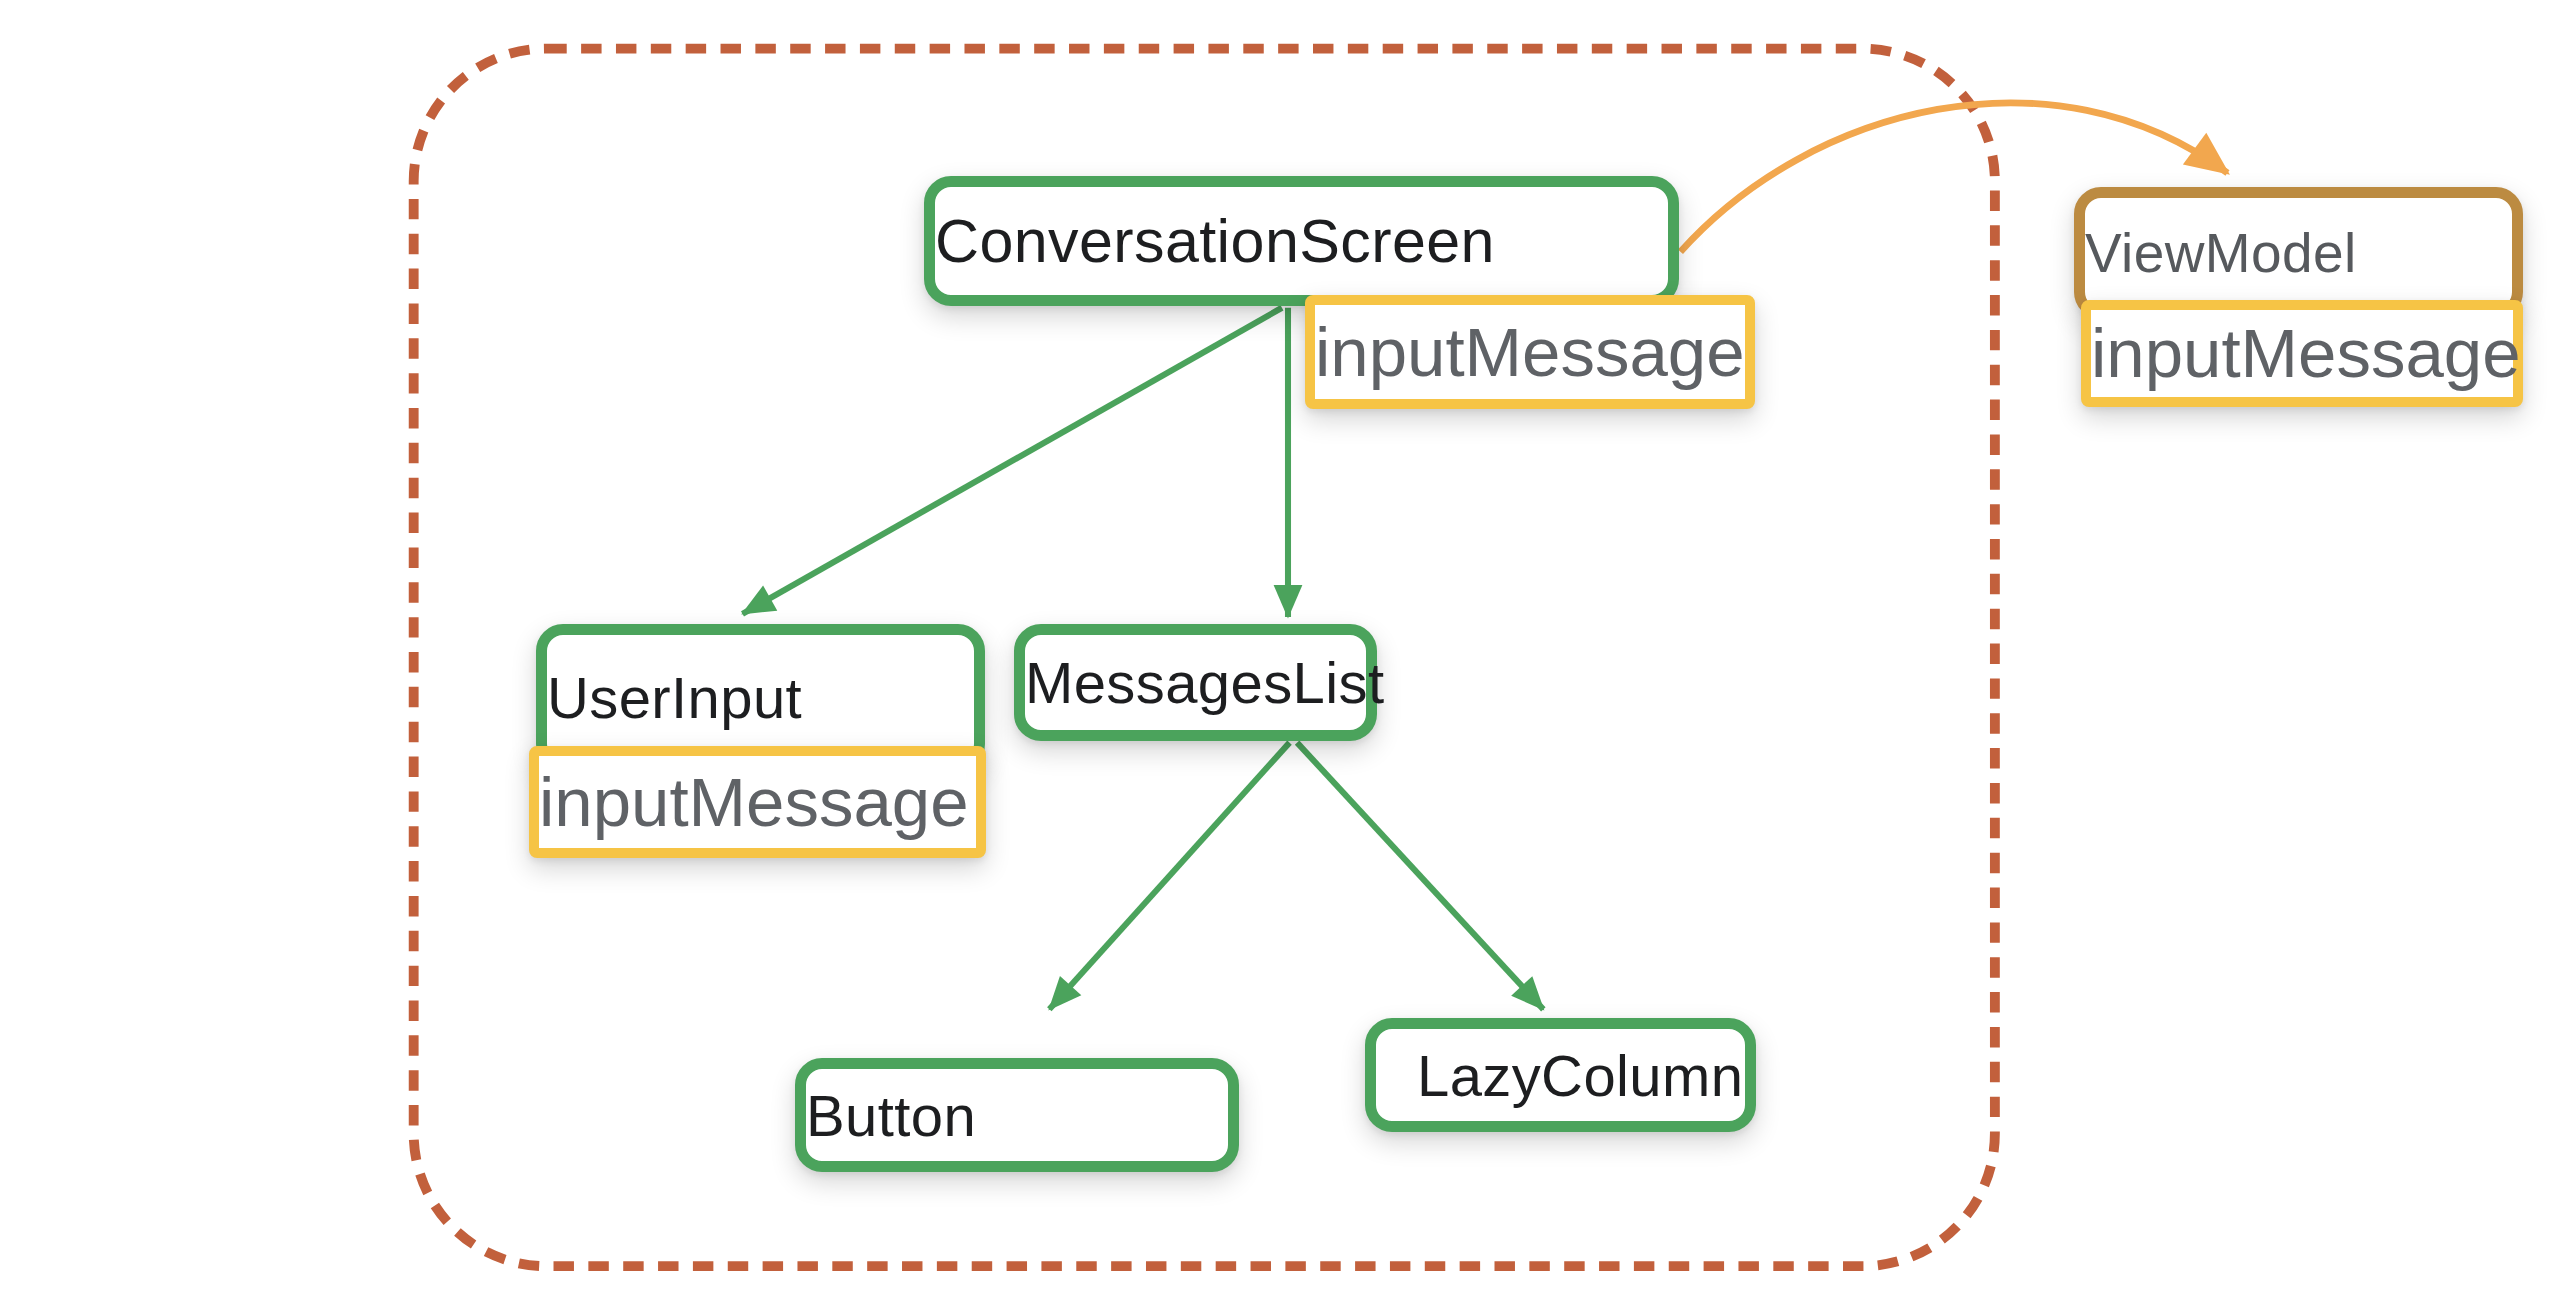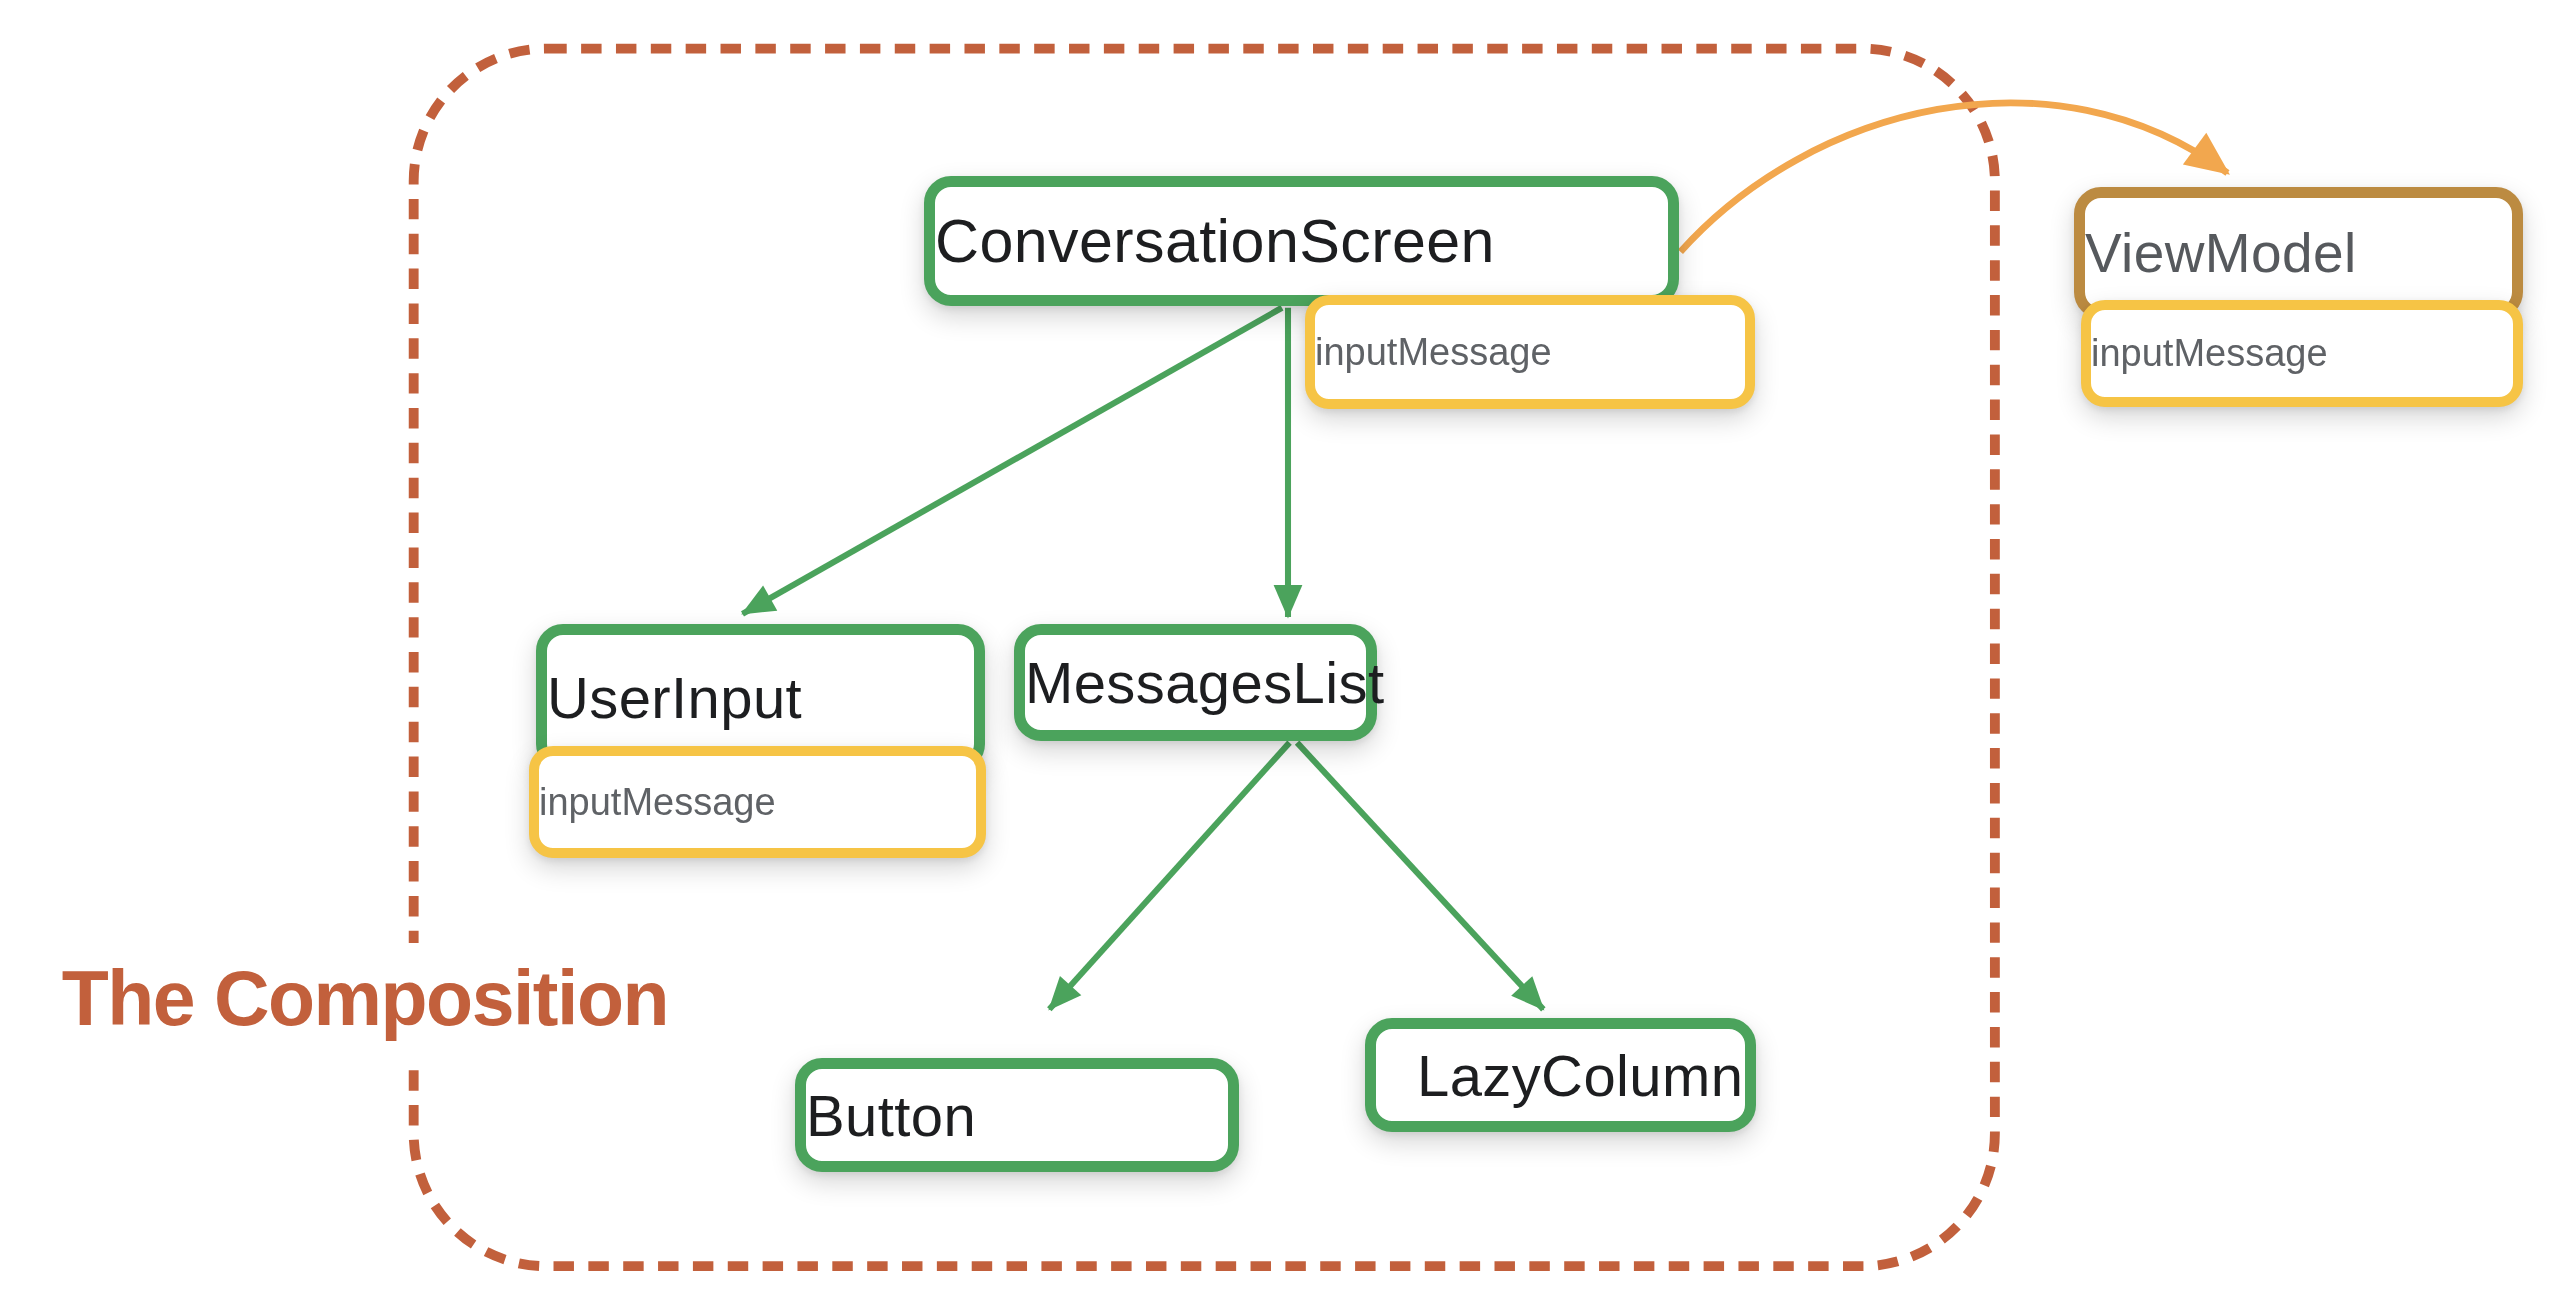--- a/index.html
+++ b/index.html
@@ -43,23 +43,23 @@
     letter-spacing: 0.4px;
   }
   .node.viewmodel {
     border-color: #bc8b41;
     color: #56595d;
     font-size: 55px;
     font-weight: 400;
   }
   .badge {
     border: 10.6px solid #f6c445;
-    border-radius: 24px;
+    border-radius: 8px;
     color: #5f6266;
-    font-size: 38px;
+    font-size: 69px;
     font-weight: 400;
     z-index: 3;
   }
 
   
   #n-conversation { left: 924px; top: 176px;  width: 755px; height: 130px; font-size: 61px; }
   #b-conversation { left: 1305px; top: 295px;  width: 450px; height: 114px; }
   #n-userinput    { left: 536px;  top: 624px;  width: 449px; height: 147px; }
   #b-userinput    { left: 529px;  top: 746px;  width: 457px; height: 112px; }
   #n-messageslist { left: 1014px; top: 624px;  width: 363px; height: 117px; }
@@ -139,16 +139,15 @@
   </div>
 
   <div class="node viewmodel" id="n-viewmodel">
     <span>ViewModel</span>
   </div>
 
   <div class="badge" id="b-viewmodel">
     <span>inputMessage</span>
   </div>
 
-  <div class="boundary-title">The Composition</div>
 
 </div>
 
 
 </body></html>

